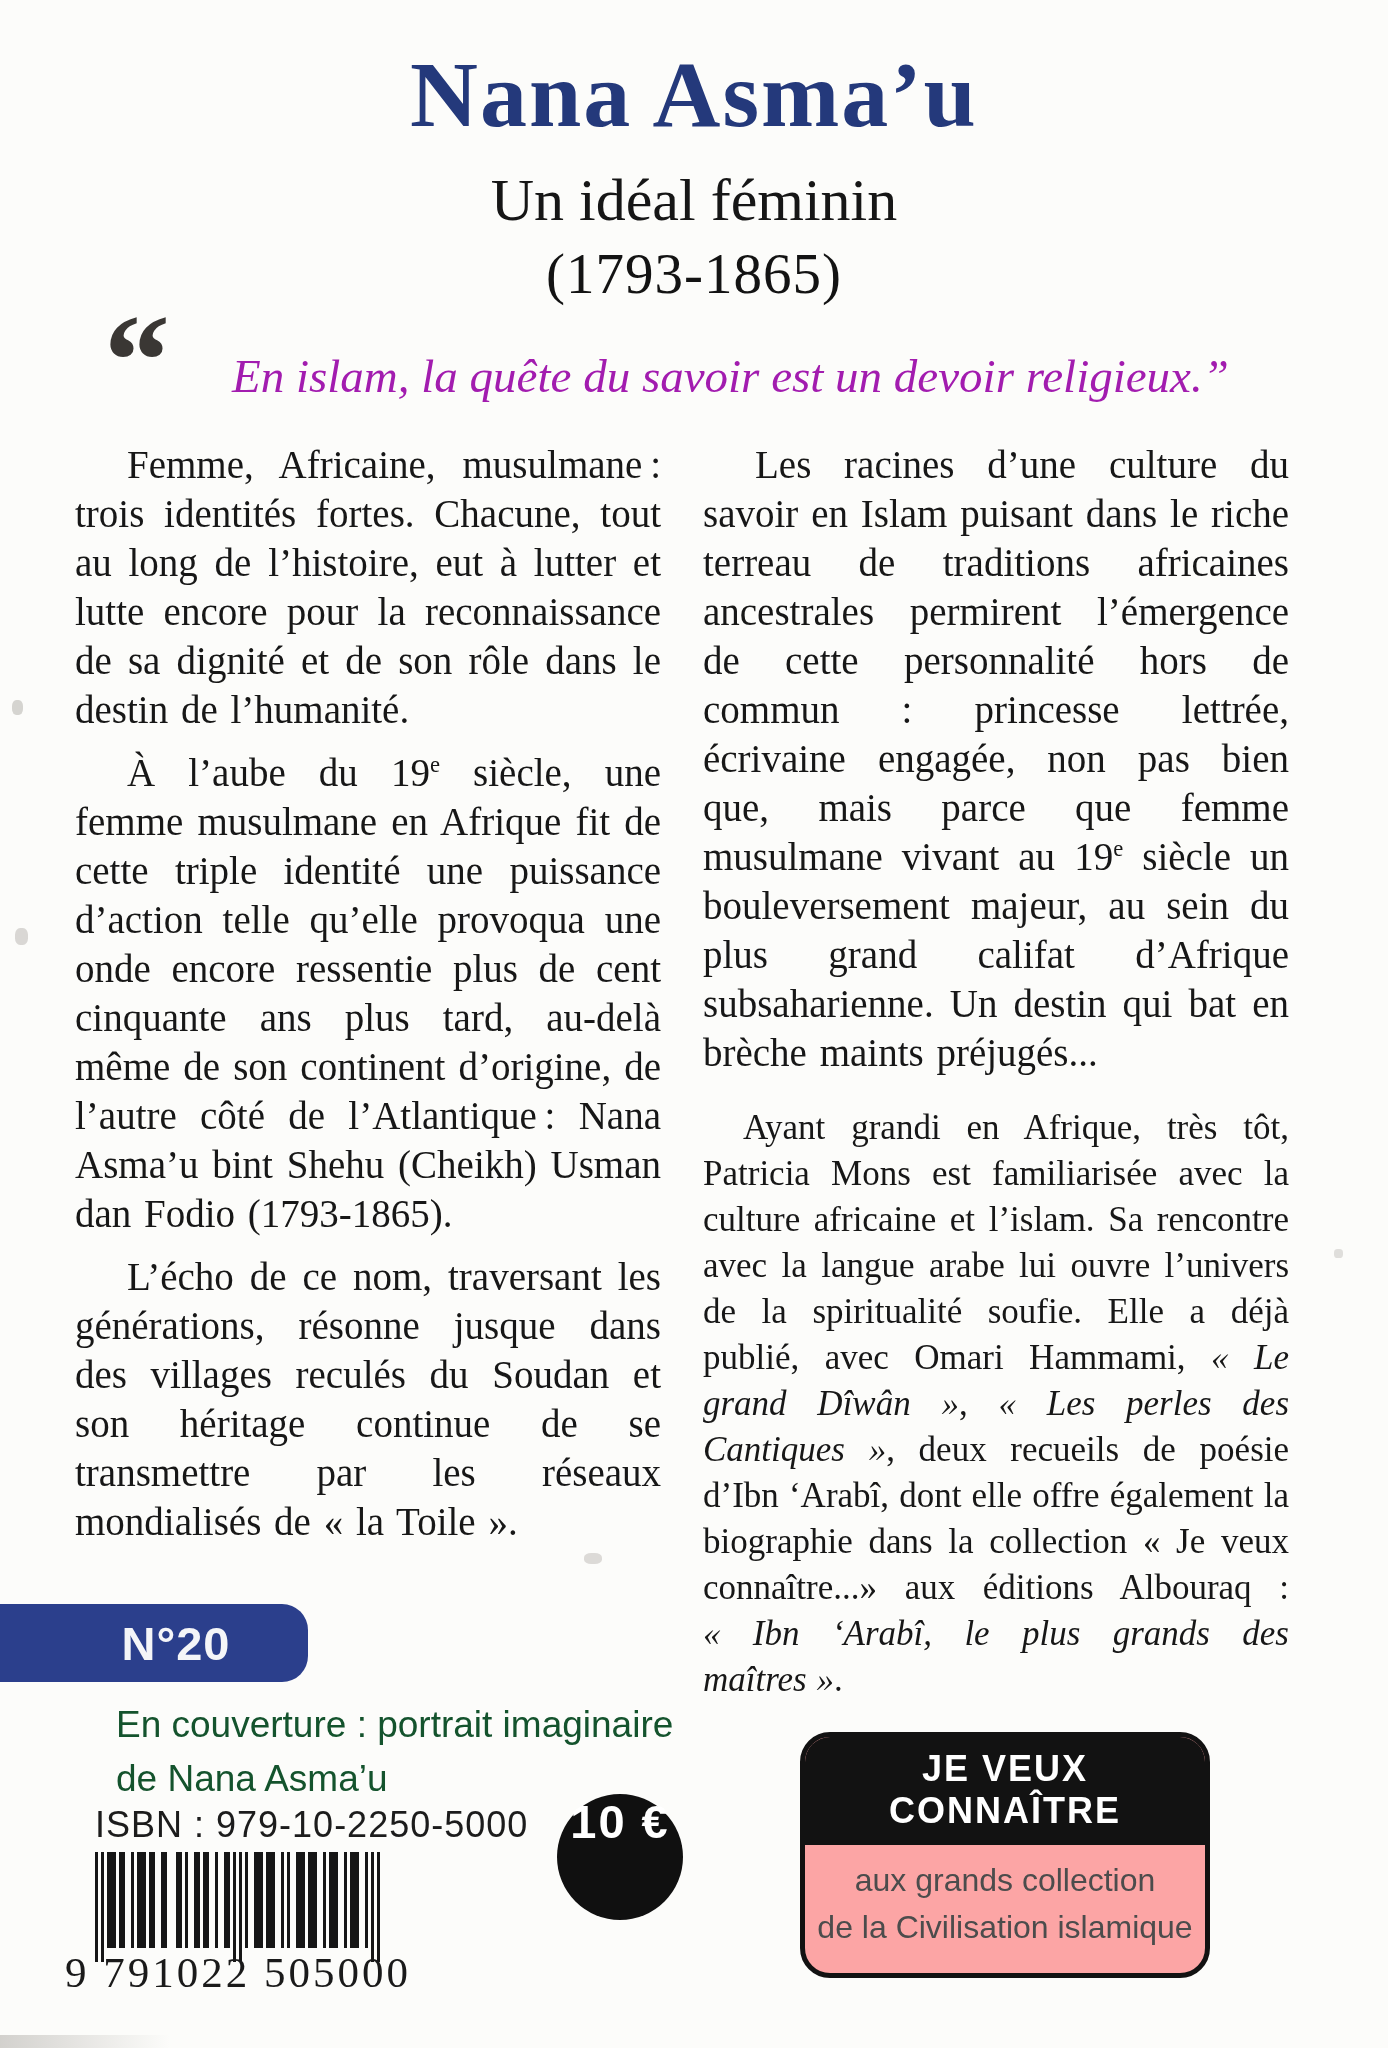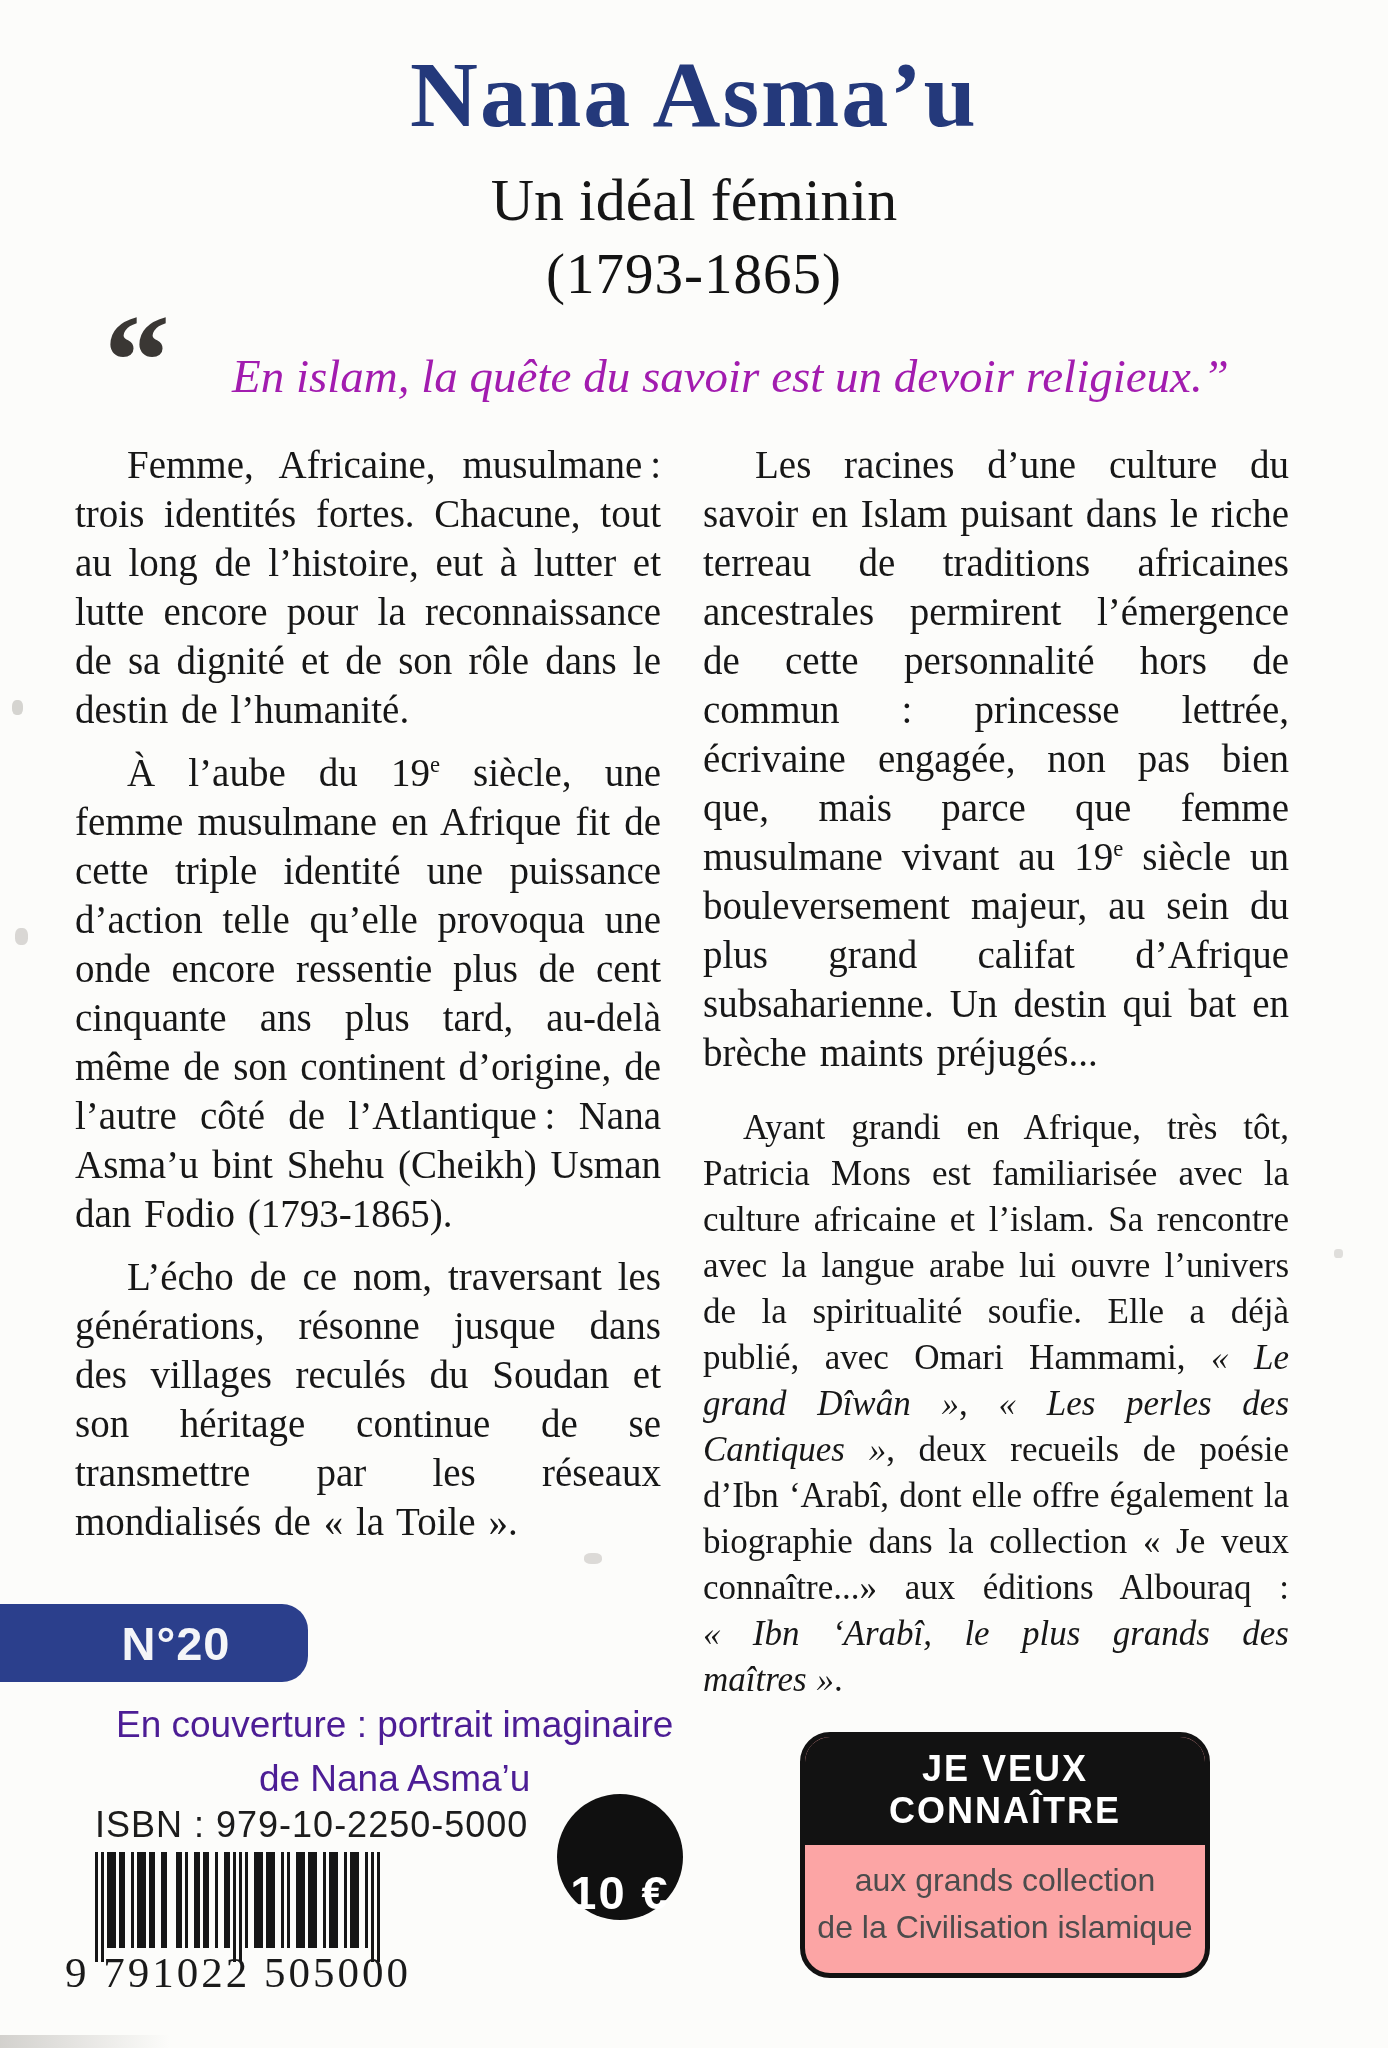--- a/index.html
+++ b/index.html
@@ -32,34 +32,34 @@
   .sp{vertical-align:super;font-size:0.58em;line-height:0;}
 
   
   .series-badge{position:absolute;left:0;top:1604px;width:308px;height:78px;
          border-radius:0 26px 26px 0;
          font-family:"Liberation Sans","DejaVu Sans",sans-serif;
          color:#f4f5f8;font-size:47px;font-weight:bold;letter-spacing:1px;
          display:flex;align-items:center;justify-content:center;padding-left:44px;box-sizing:border-box;}
   .cover-caption{position:absolute;left:116px;top:1698px;
          font-family:"Liberation Sans","DejaVu Sans",sans-serif;
-         font-size:37px;line-height:54px;color:#4c1d95;text-align:center;}
+         font-size:37px;line-height:54px;color:#14532d;}
   .isbn{position:absolute;left:95px;top:1804px;
          font-family:"Liberation Sans","DejaVu Sans",sans-serif;
          font-size:36px;color:#1c1c1c;letter-spacing:1px;}
   .barcode{position:absolute;left:95px;top:1852px;width:300px;height:130px;}
   .bars{display:flex;align-items:flex-start;font-size:0;}
   .bc-m{display:inline-block;width:3px;height:96px;background:transparent;}
   .bc-m.on{background:#161616;}
   .bc-m.tall{height:110px;}
   .bc-digits{position:absolute;left:-30px;top:96px;width:350px;
          font-family:Liberation Serif, serif;font-size:43px;color:#1a1a1a;letter-spacing:3px;}
   .price-circle{position:absolute;left:557px;top:1794px;width:126px;height:126px;
          background:#101010;border-radius:50%;
-         display:flex;align-items:flex-end;justify-content:center;
+         display:flex;align-items:flex-start;justify-content:center;
          font-family:"Liberation Sans","DejaVu Sans",sans-serif;
          color:#ffffff;font-size:47px;font-weight:bold;letter-spacing:2px;}
   .series-box{position:absolute;left:800px;top:1732px;width:410px;height:246px;
          border:5px solid #121212;border-radius:30px;background:#fca5a5;
          box-sizing:border-box;overflow:hidden;
          font-family:"Liberation Sans","DejaVu Sans",sans-serif;}
   .series-box .hdr{background:#121212;color:#fff;text-align:center;
          font-size:36px;font-weight:bold;letter-spacing:2px;
          padding:11px 0 13px 0;}
   .series-box .body{text-align:center;padding-top:12px;

